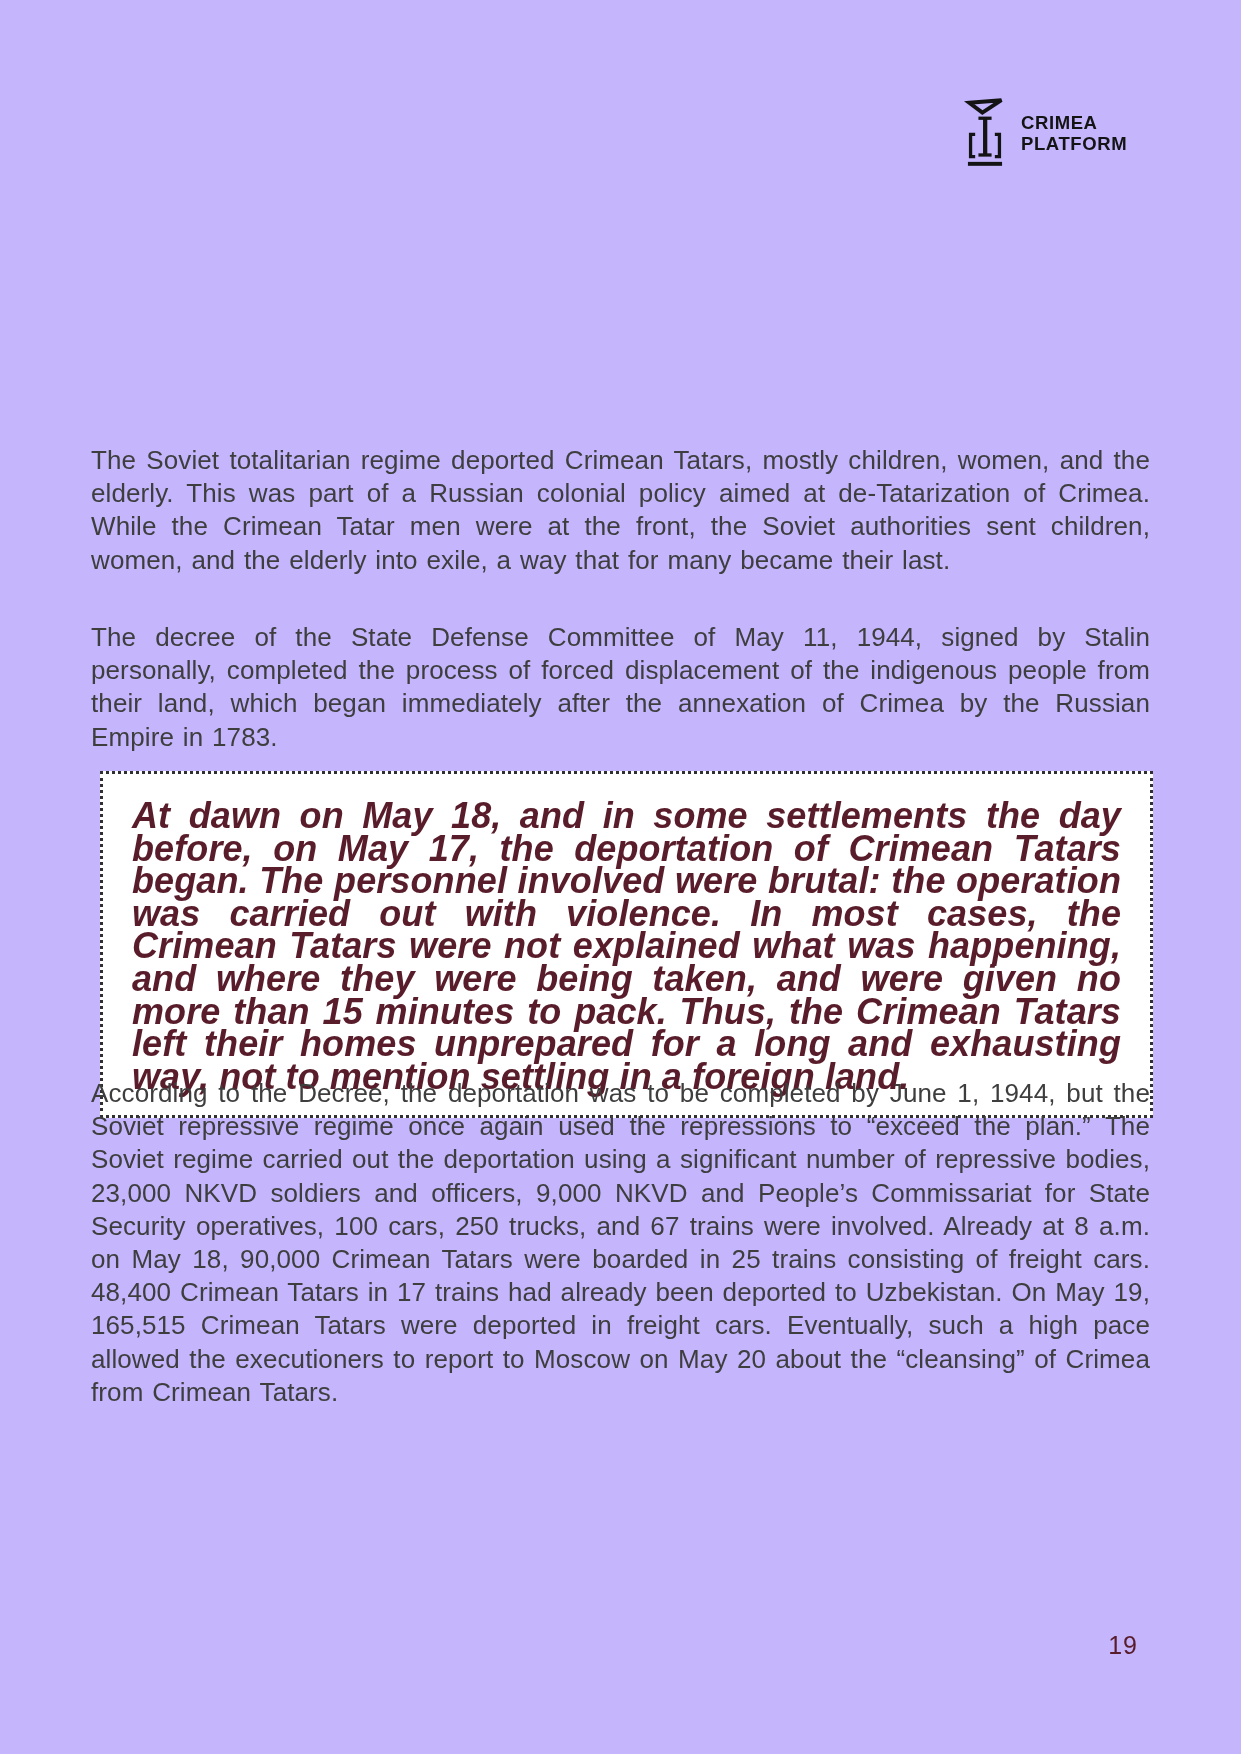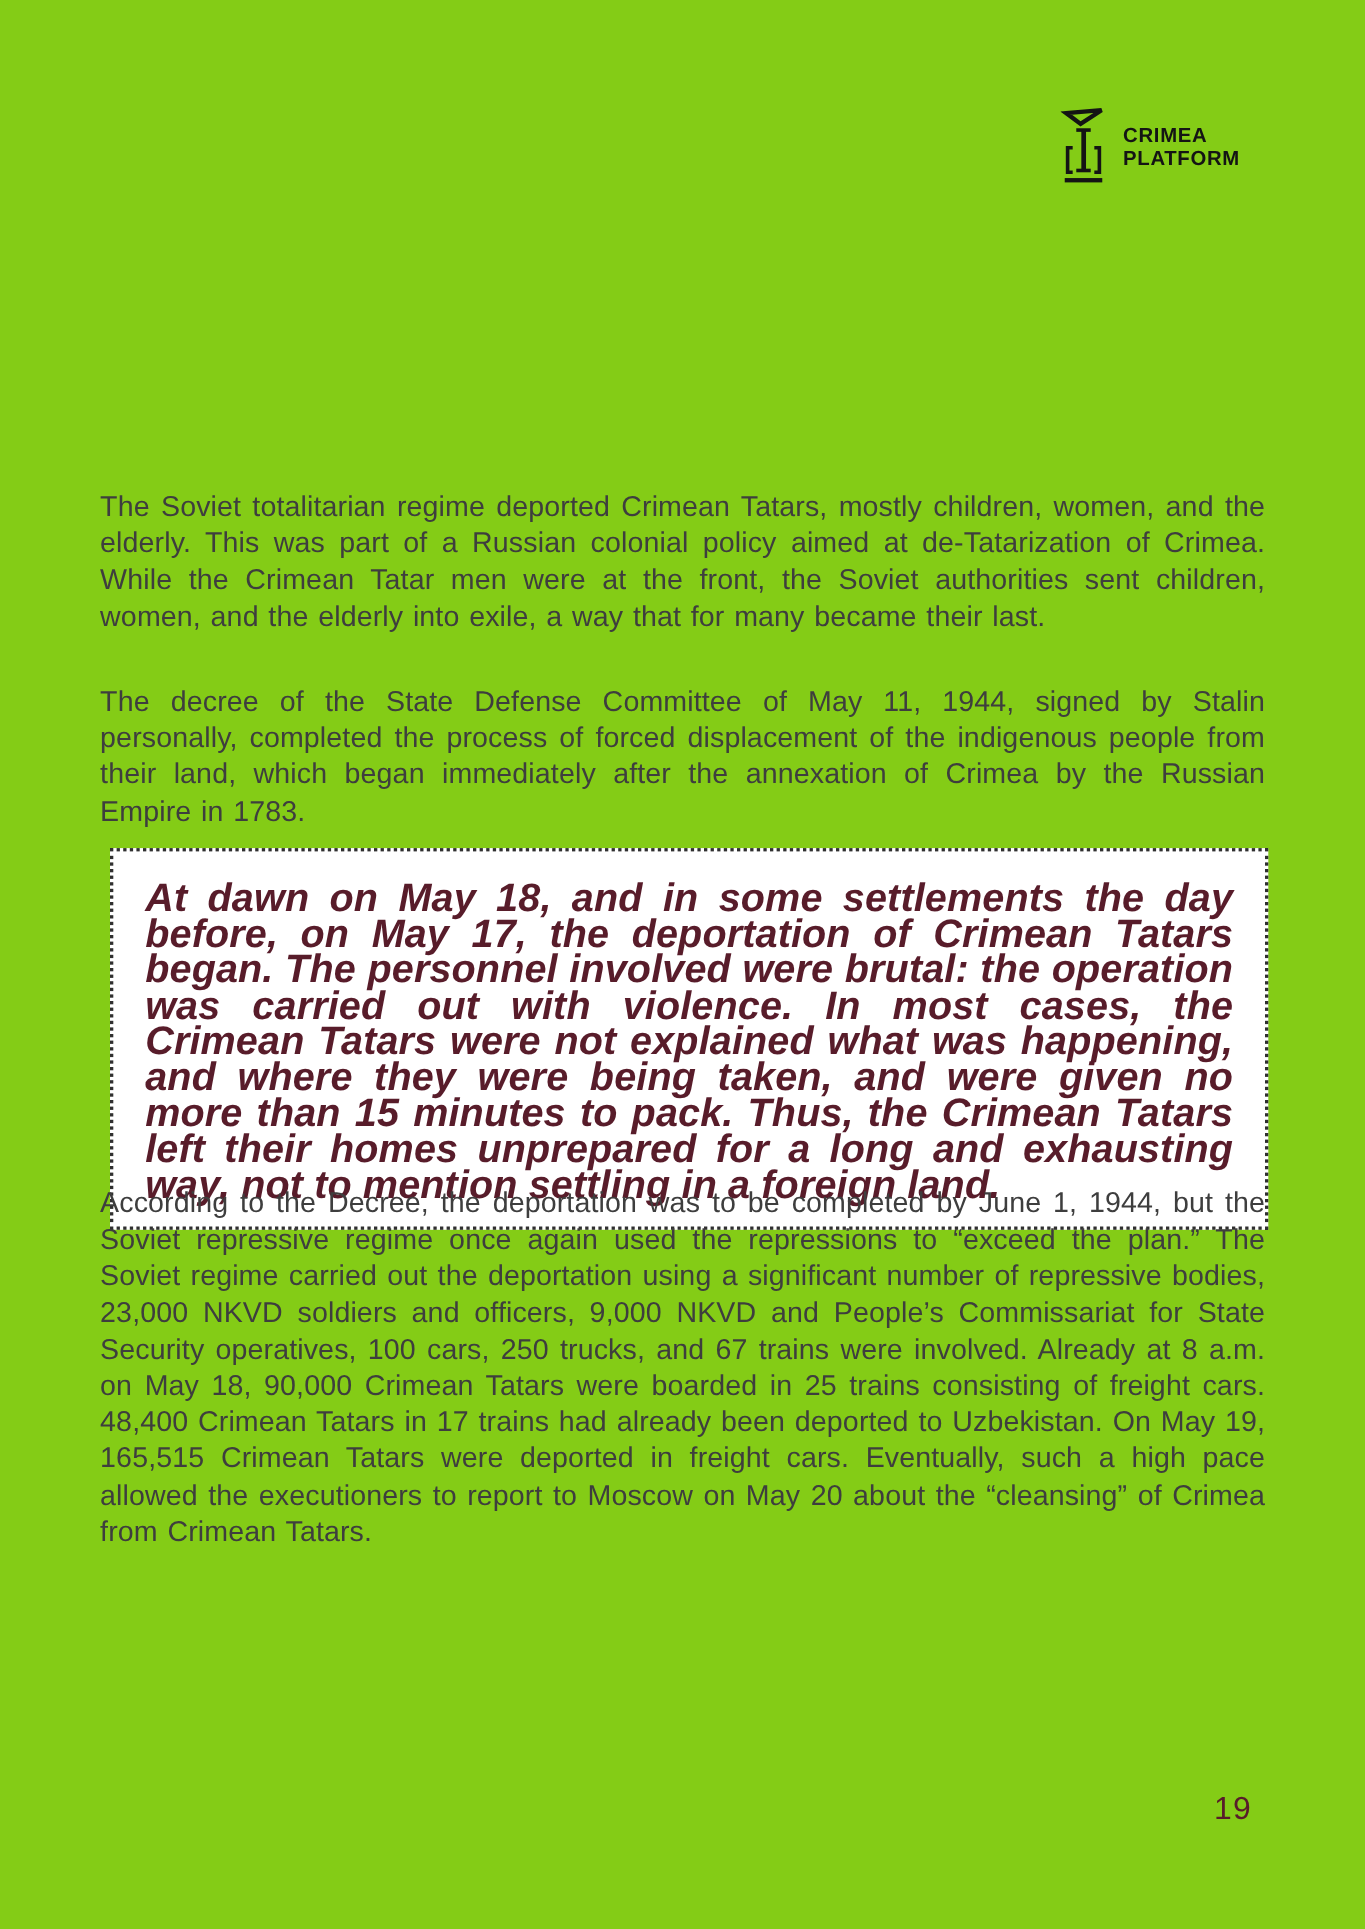--- a/index.html
+++ b/index.html
@@ -1,21 +1,21 @@
 <!DOCTYPE html>
 <html style="--accent-maroon: #581c2a; --body-text: #3e3e3e; --logo-black: #141414; --box-border: #303030;"><head>
 <meta charset="utf-8">
 <style>
   html, body { margin: 0; padding: 0; background: #e8e8e8; }
   .page {
     position: relative;
     width: 1241px;
     height: 1754px;
     margin: 0 auto;
-    background: #84cc16;
+    background: #c4b5fd;
     font-family: "Liberation Sans", sans-serif;
     overflow: hidden;
   }
 
   
   .logo {
     position: absolute;
     left: 964px;
     top: 97px;
     display: flex;
@@ -86,21 +86,21 @@
     letter-spacing: 0.1px;
     color: var(--accent-maroon, #581c2a);
     text-align: justify;
   }
 
   
   .page-number {
     position: absolute;
     top: 1629px;
     right: 103px;
-    font-size: 29px;
+    font-size: 25px;
     line-height: 32px;
     letter-spacing: 1px;
     color: var(--accent-maroon, #581c2a);
   }
 </style>
 </head>
 <body>
 
 <div class="page">
 

